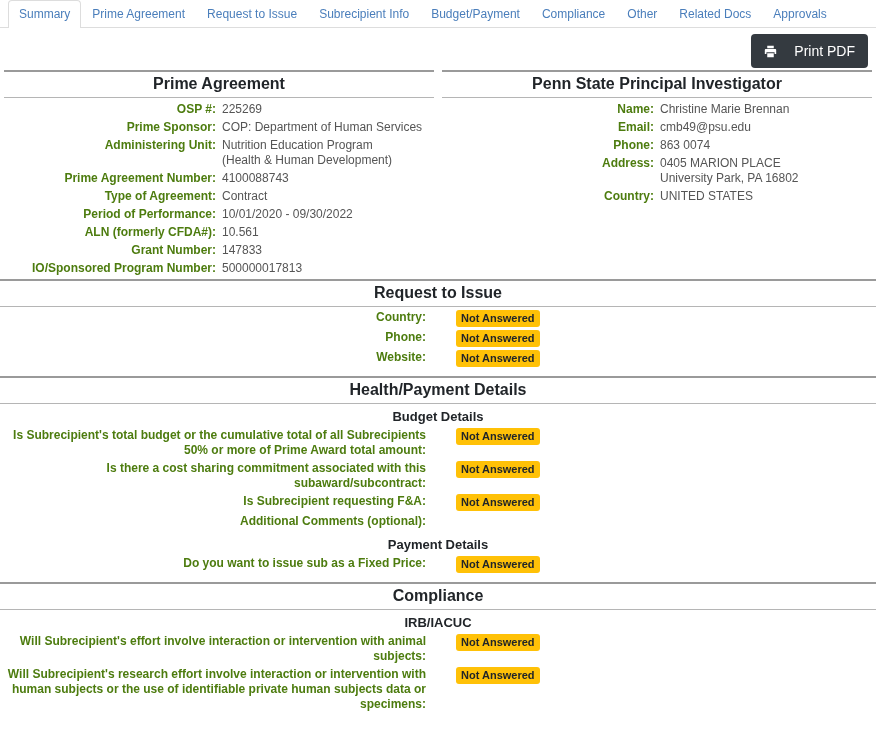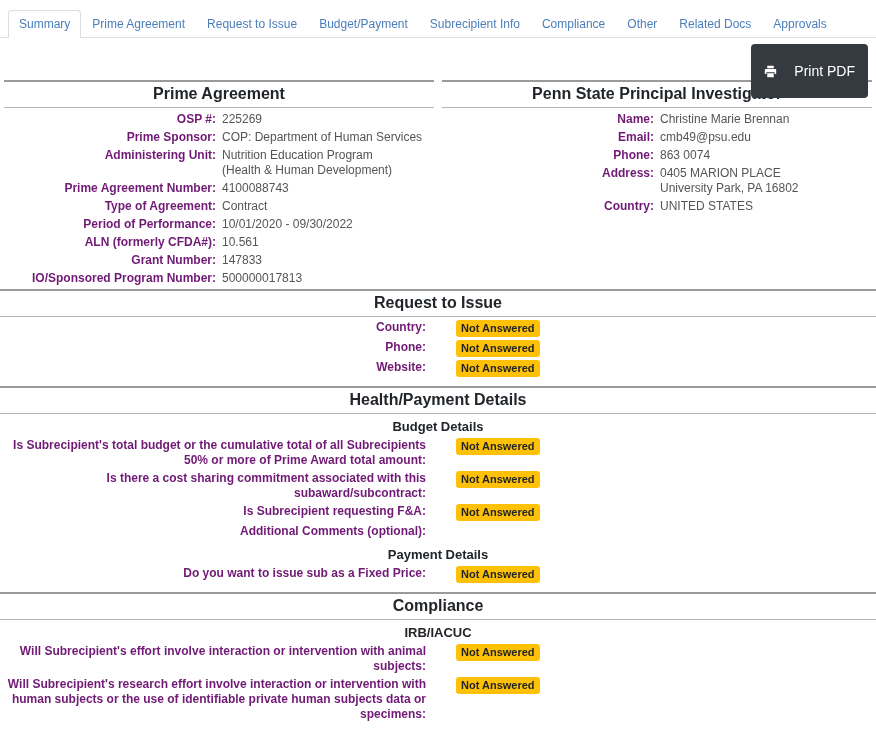--- a/index.html
+++ b/index.html
@@ -9,21 +9,21 @@
     background: #ffffff;
     font-family: "Liberation Sans", sans-serif;
     font-size: 12px;
     color: #333333;
     overflow: hidden;
   }
 
   
   .tabbar {
     position: relative;
-    height: 38px;
+    height: 28px;
     padding: 0 16px 0 8px;
     display: flex;
     align-items: flex-end;
     border-bottom: 1px solid #ddd;
     background: #fff;
   }
   .tab {
     font-size: 12px;
     color: #4a7ebb;
     padding: 7px 10px 8px 10px;
@@ -48,21 +48,21 @@
     position: relative;
   }
   .print-btn {
     position: absolute;
     right: 8px;
     top: 6px;
     background: #343a40;
     color: #ffffff;
     border: none;
     border-radius: 4px;
-    padding: 19px 13px;
+    padding: 9px 13px;
     font-size: 14px;
     font-family: "Liberation Sans", sans-serif;
     display: flex;
     align-items: center;
     gap: 17px;
     cursor: pointer;
   }
   .print-btn svg { display: block; }
 
   
@@ -90,21 +90,21 @@
 
   
   .rows { padding-top: 4px; }
   .row {
     display: flex;
     align-items: flex-start;
     margin-bottom: 3px;
   }
   .lbl {
     font-weight: bold;
-    color: #701a75;
+    color: #4d7c0f;
     text-align: right;
     font-size: 12px;
     line-height: 15px;
     padding-right: 6px;
   }
   .val {
     color: #555555;
     font-size: 12px;
     line-height: 15px;
     white-space: pre-line;
@@ -135,22 +135,22 @@
   .spacer-sm { height: 6px; }
   .spacer-xs { height: 3px; }
 </style>
 </head>
 <body>
 
 <div class="tabbar">
   <a class="tab active">Summary</a>
   <a class="tab">Prime Agreement</a>
   <a class="tab">Request to Issue</a>
+  <a class="tab">Subrecipient Info</a>
   <a class="tab">Budget/Payment</a>
-  <a class="tab">Subrecipient Info</a>
   <a class="tab">Compliance</a>
   <a class="tab">Other</a>
   <a class="tab">Related Docs</a>
   <a class="tab">Approvals</a>
 </div>
 
 <div class="toolbar">
   <button class="print-btn">
     <span>
       <svg width="13" height="13" viewBox="0 0 16 16" fill="#ffffff">

